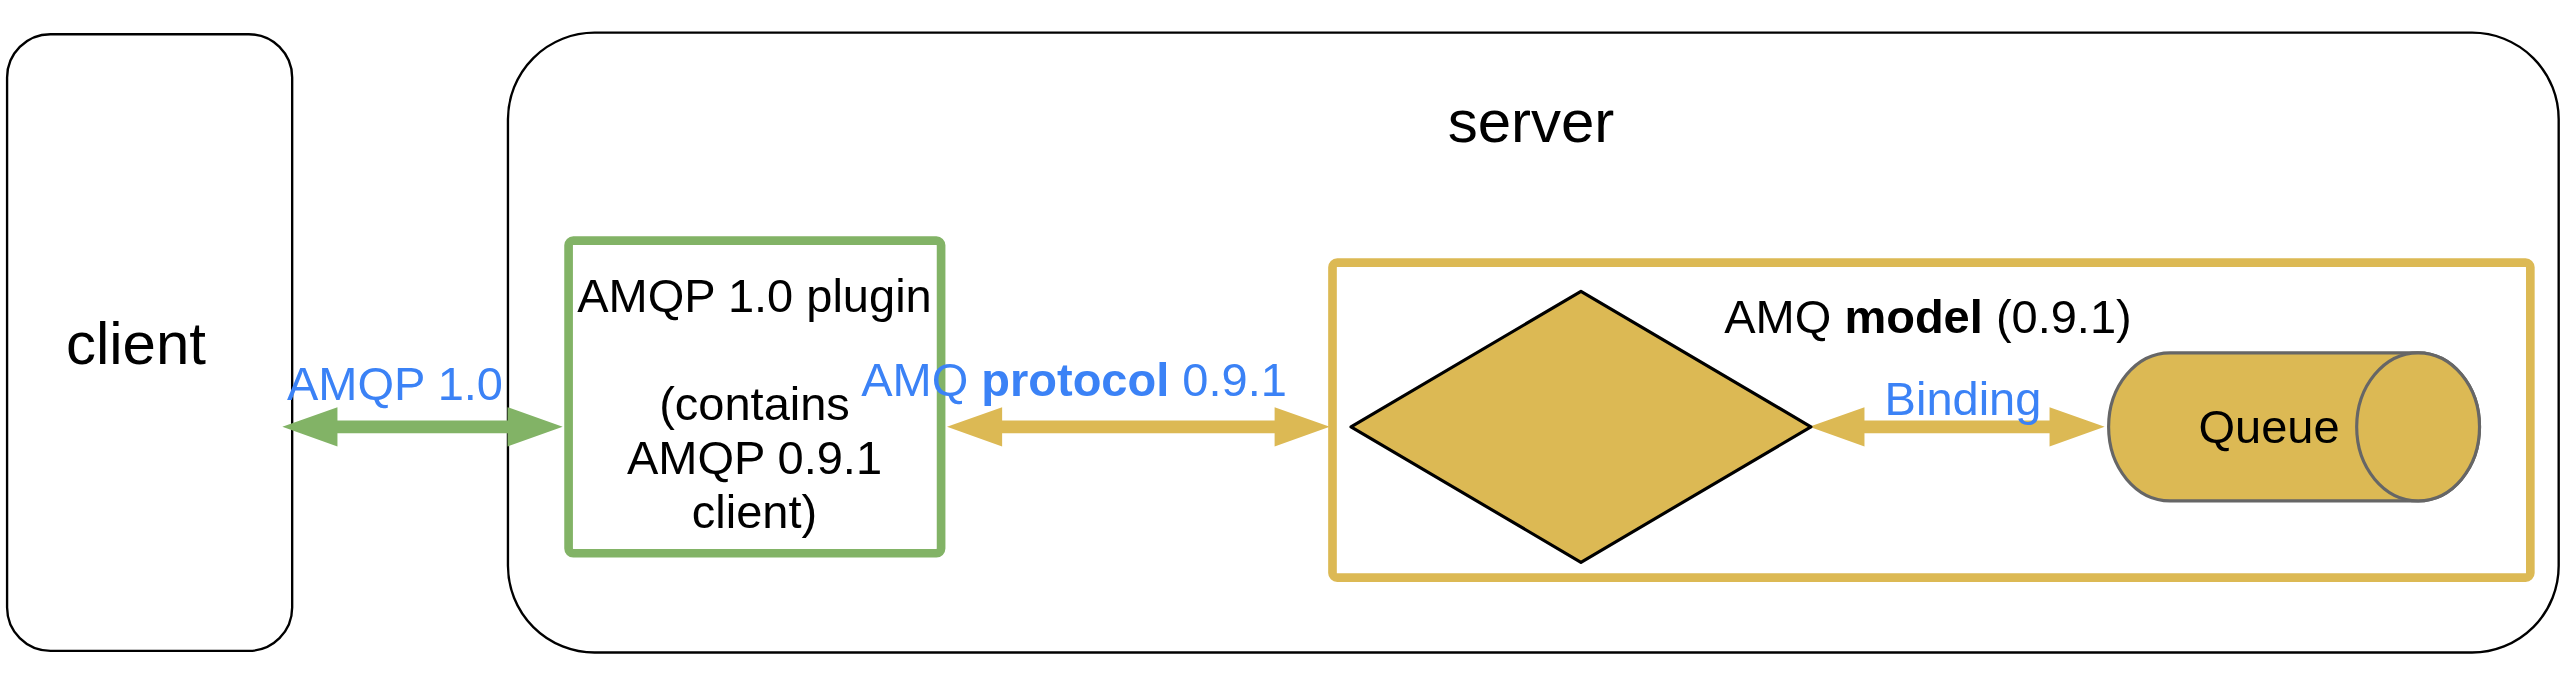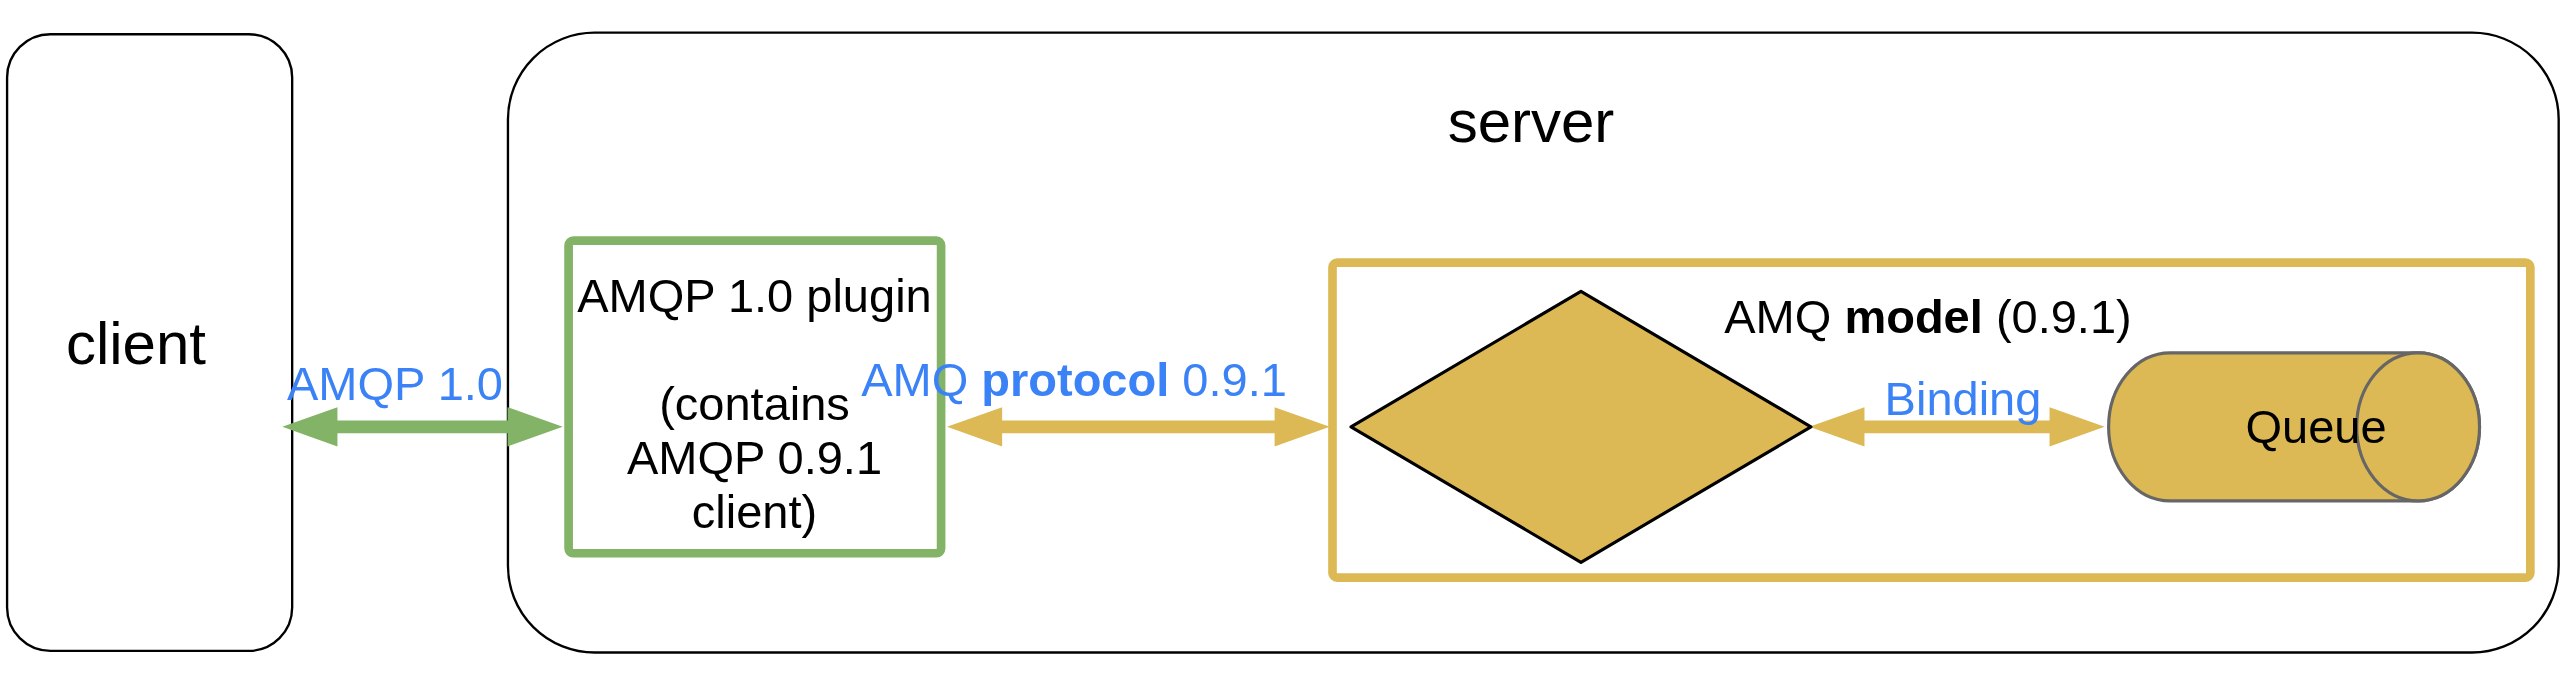--- a/index.html
+++ b/index.html
@@ -21,21 +21,21 @@
   .bold { font-weight: 700; }
 
   
   .client-label   { left: 136px;  top: 344px; }
   .server-label   { left: 1531px; top: 122px; }
   .amqp10-label   { left: 395px;  top: 384px; }
   .protocol-label { left: 1074px; top: 380px; }
   .model-title    { left: 1928px; top: 317px; text-align: right; }
   .exchange-label { left: 1581px; top: 427px; }
   .binding-label  { left: 1963px; top: 399px; }
-  .queue-label    { left: 2269px; top: 427px; margin-left: 47px; }
+  .queue-label    { left: 2269px; top: 427px; }
 
   .plugin-text {
     position: absolute;
     left: 564px; top: 238px;
     width: 381px; height: 318px;
     display: flex;
     flex-direction: column;
     justify-content: center;
     align-items: center;
     text-align: center;

